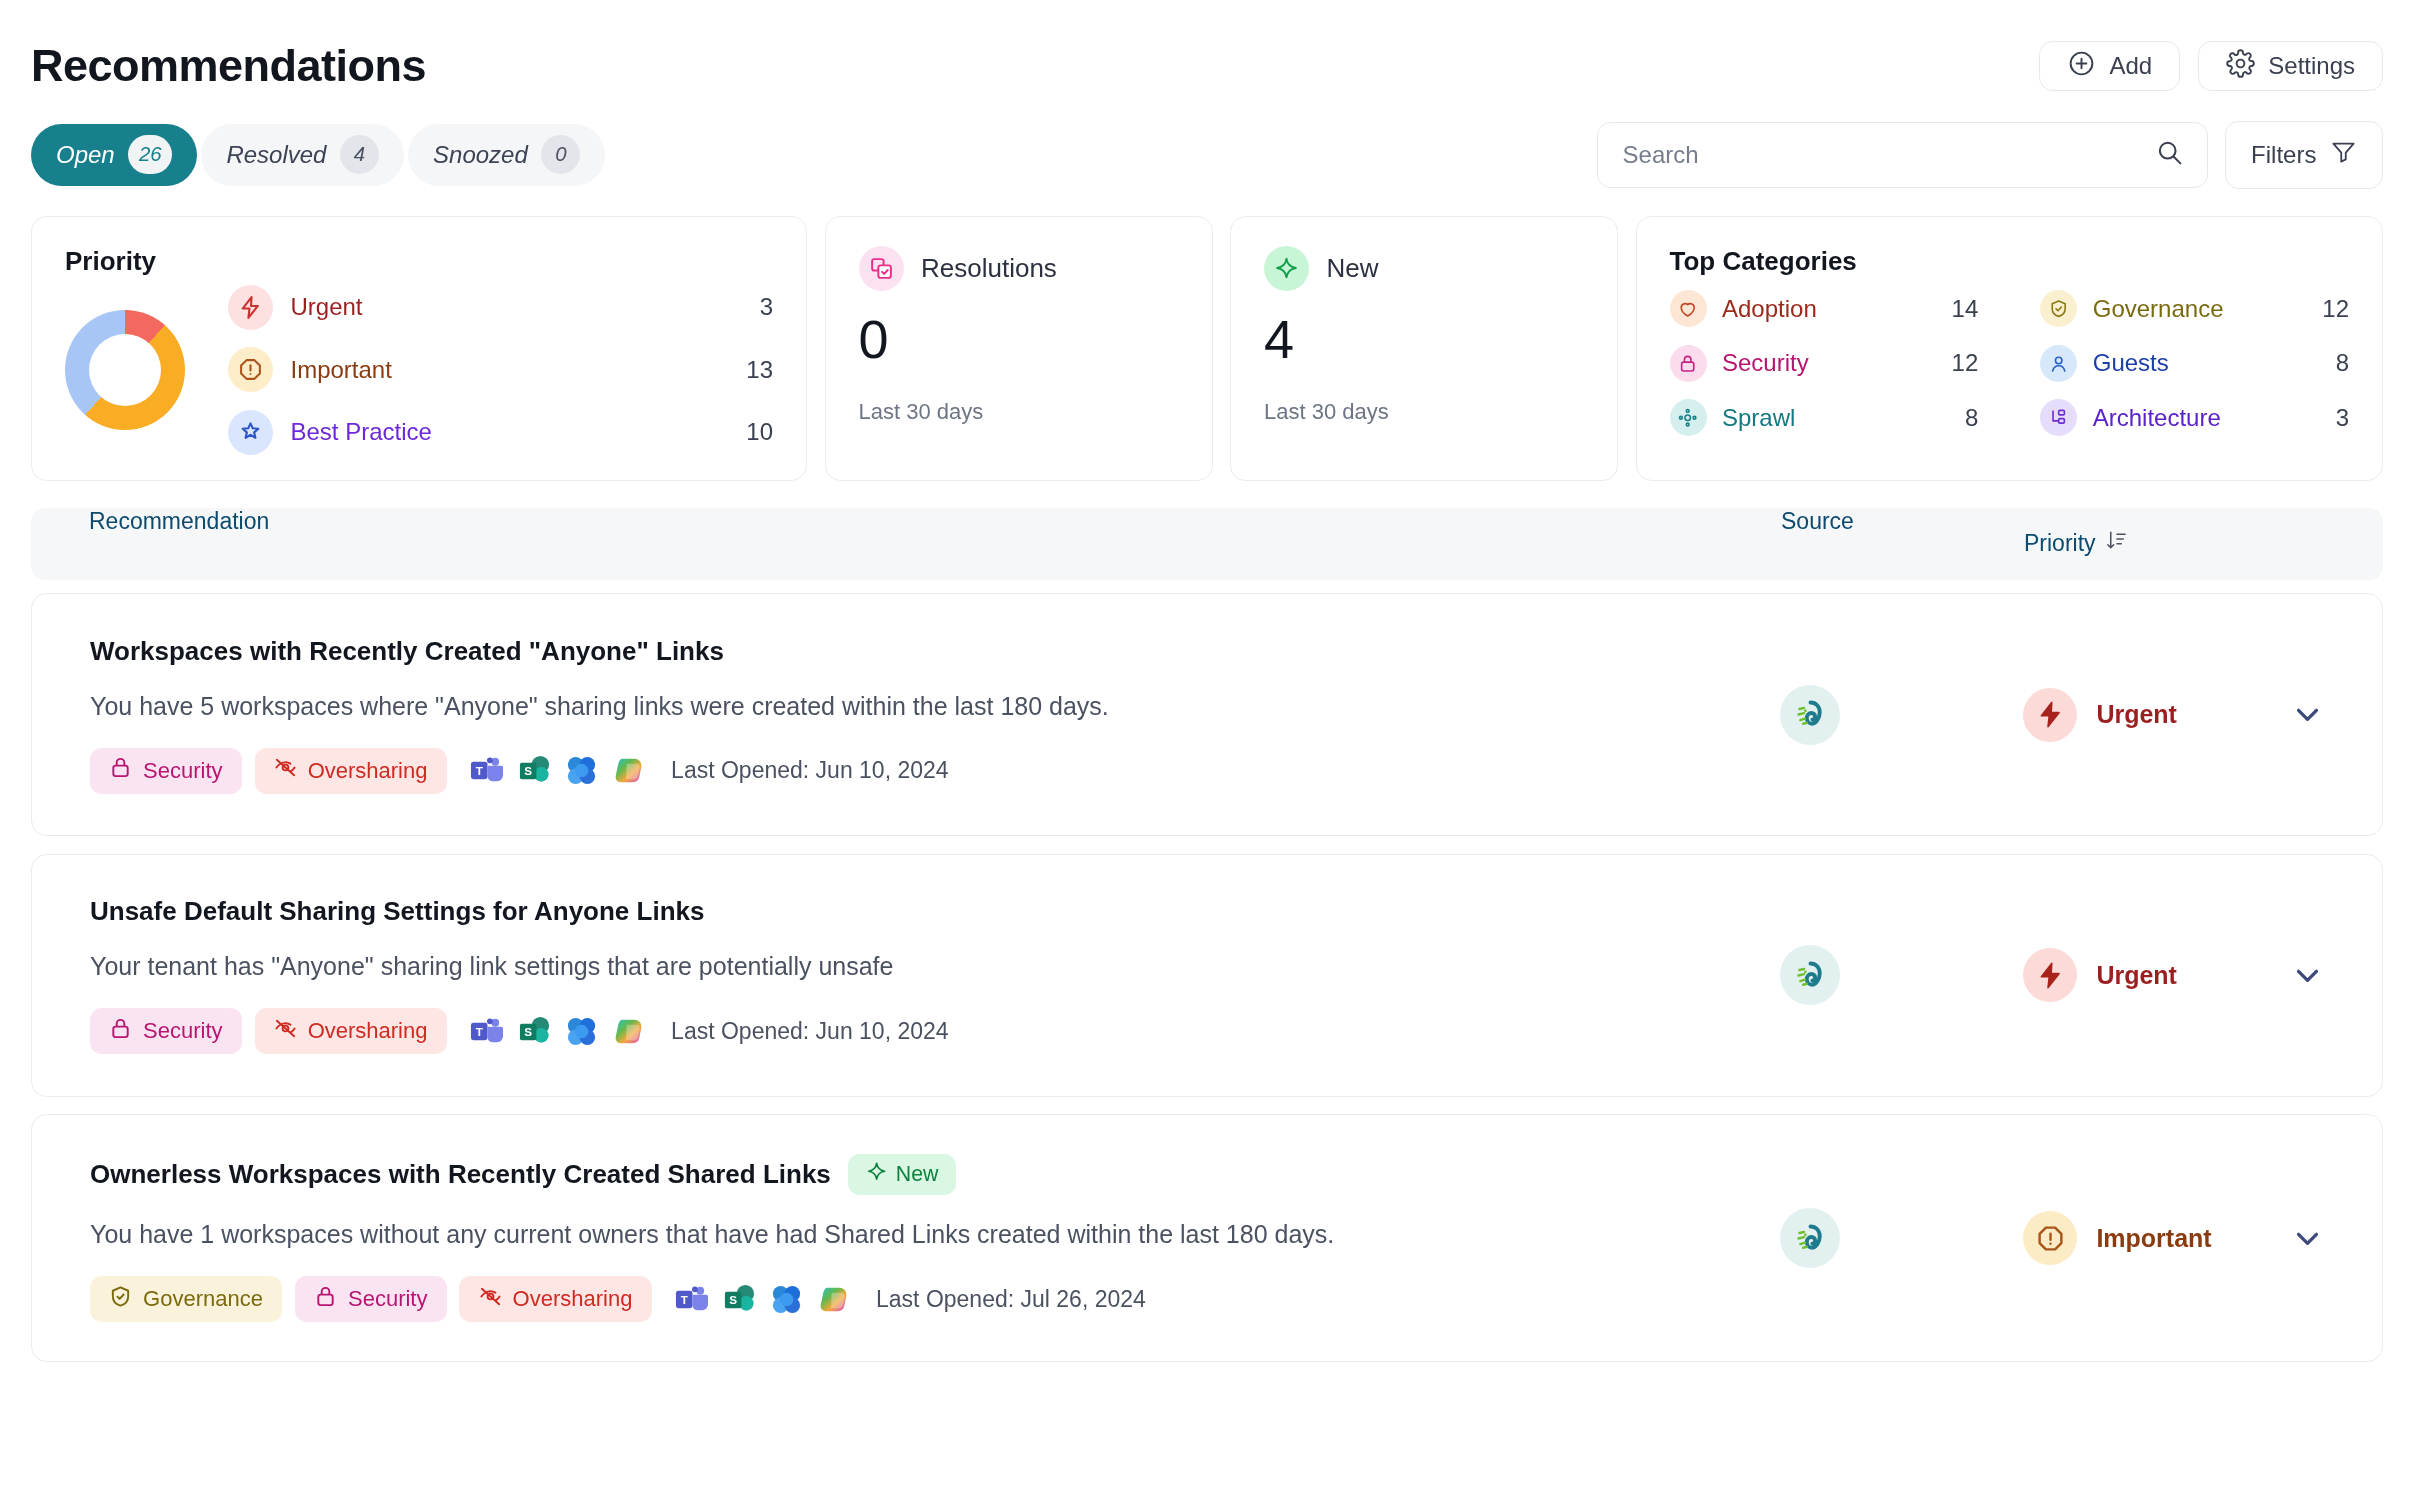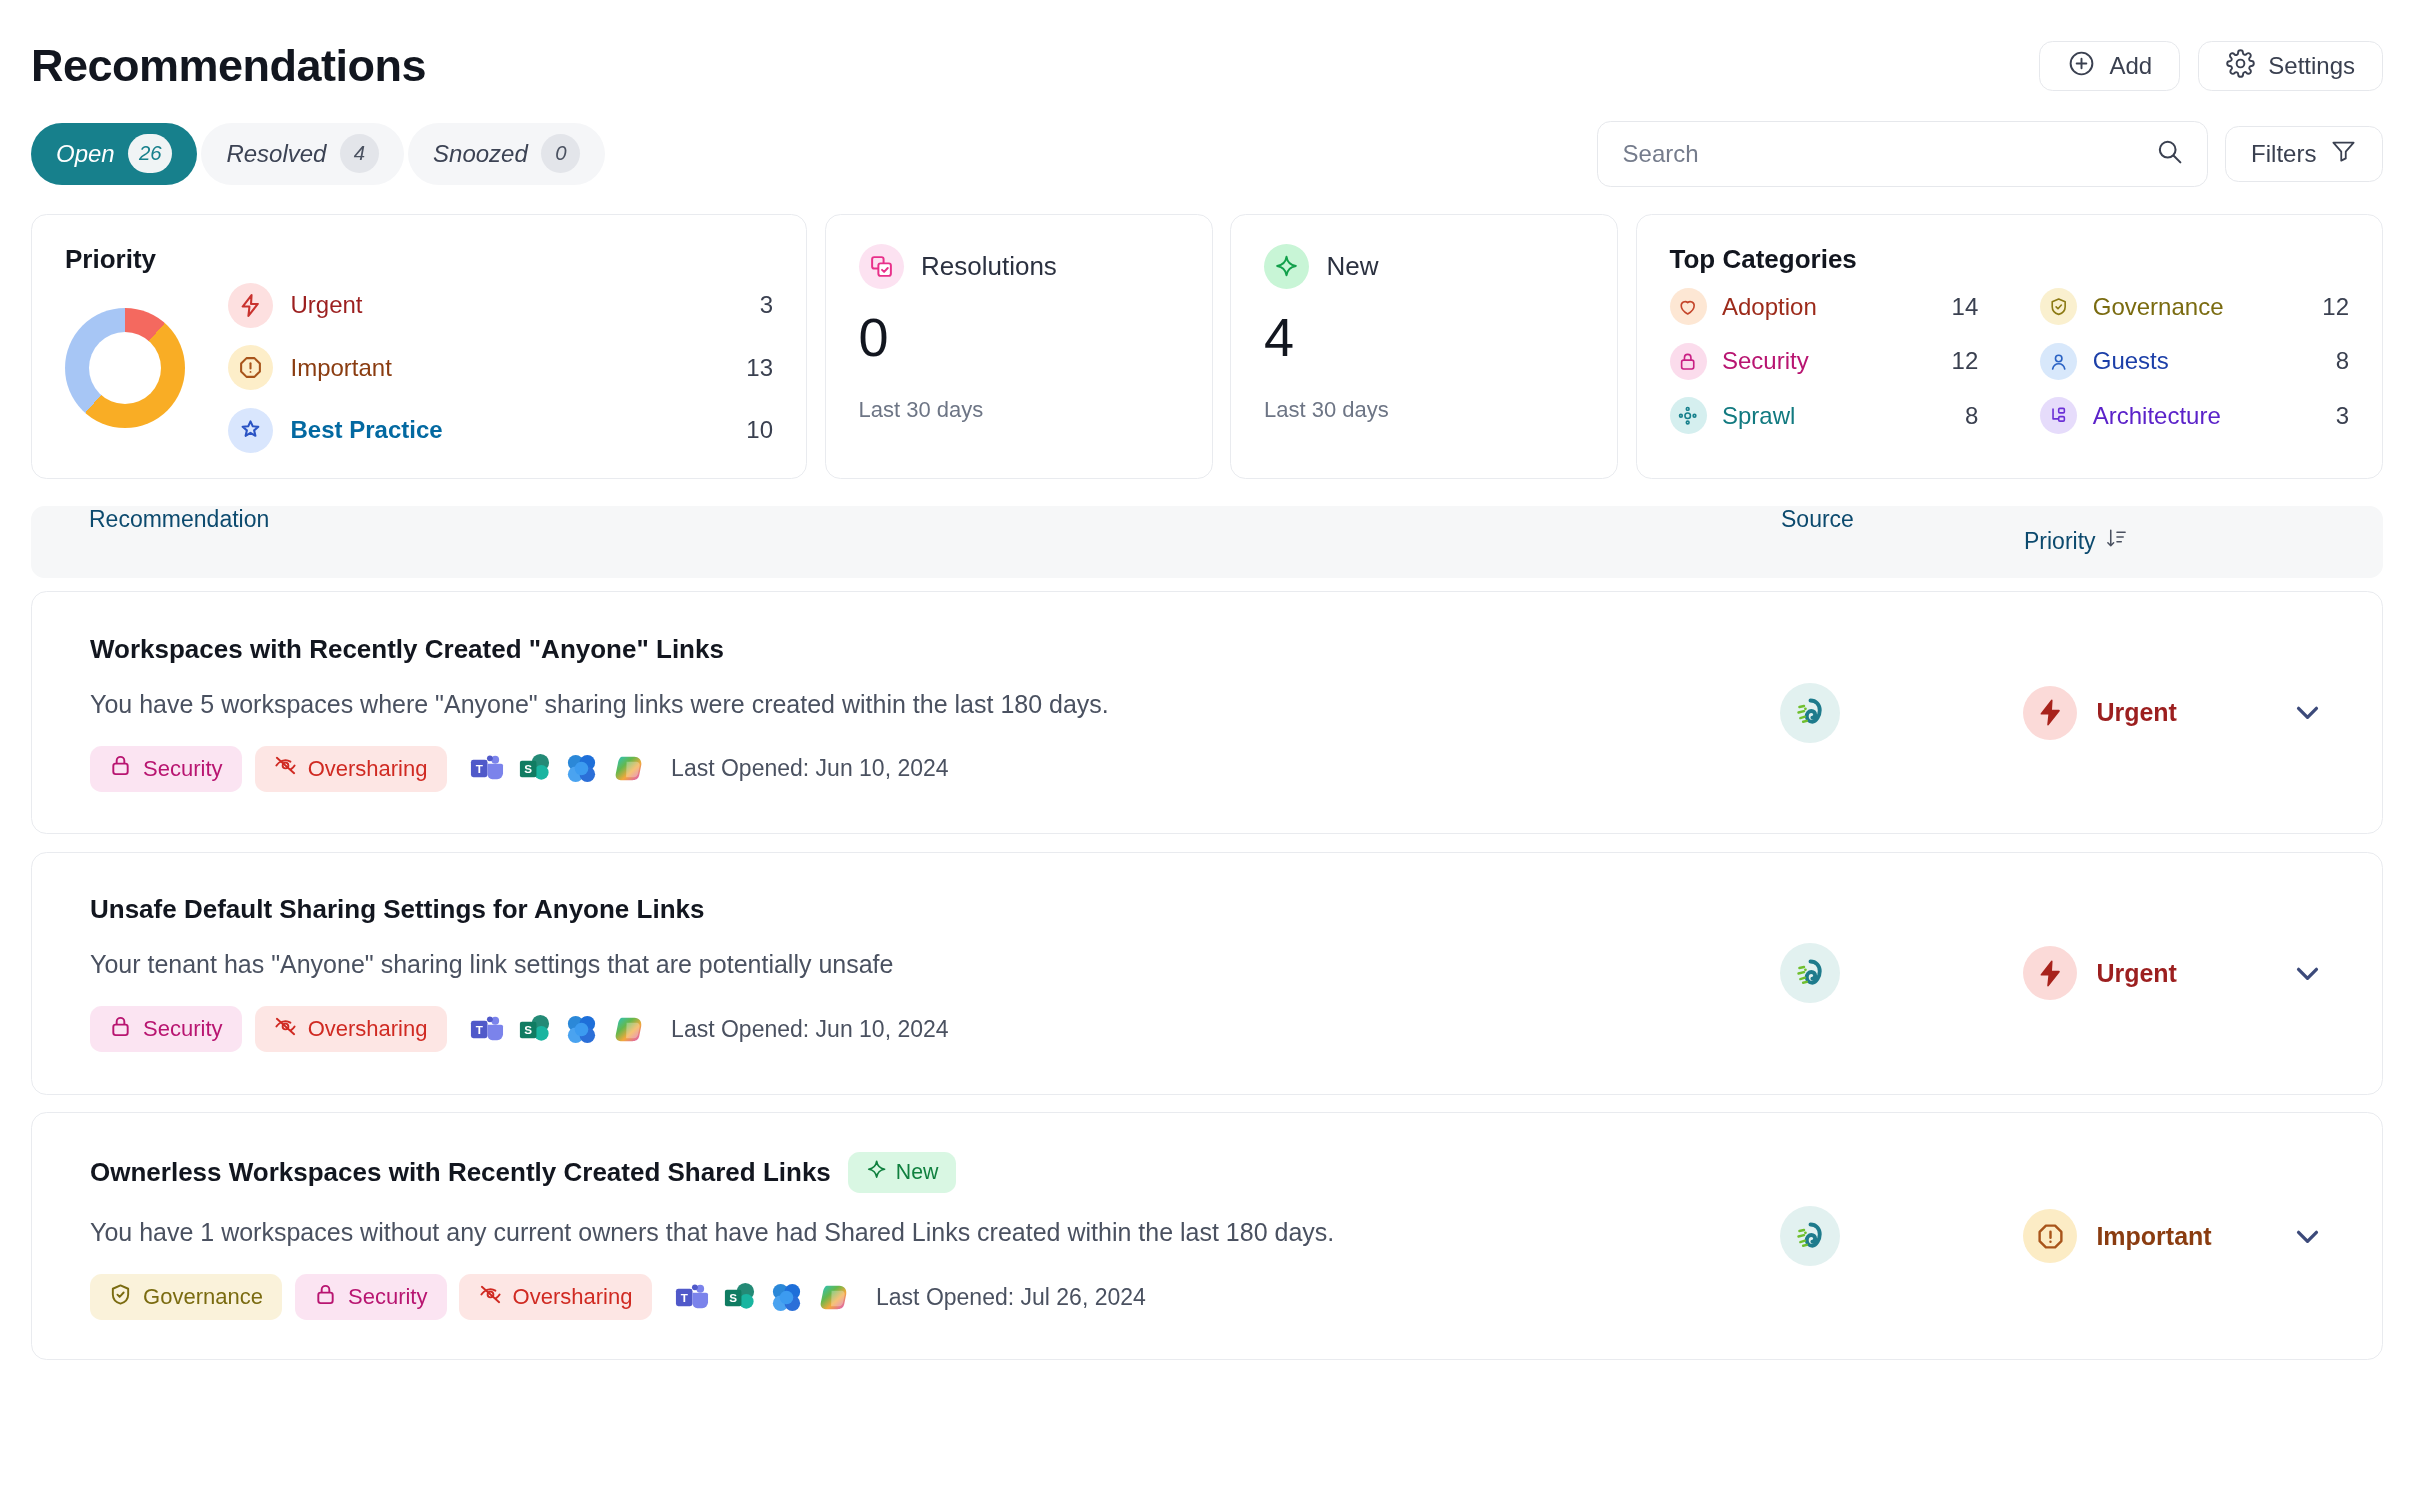--- a/index.html
+++ b/index.html
@@ -46,21 +46,21 @@
   .search-box {
     width: 611px; height: 66px; border: 1px solid #e6e8ec; border-radius: 13.6px;
     background: #fff; display: flex; align-items: center; padding: 0 23px 0 25px;
   }
   .search-box input {
     flex: 1; border: 0; outline: none; font-size: 24px; color: #3a4050;
     font-family: Liberation Sans, sans-serif; background: transparent;
   }
   .search-box input::placeholder { color: #757c8c; }
   .filters-btn {
-    display: flex; align-items: center; gap: 13.6px; height: 56px; padding: 0 25px;
+    display: flex; align-items: center; gap: 13.6px; height: 68px; padding: 0 25px;
     border: 1px solid #e6e8ec; border-radius: 13.6px; background: #fff;
     font-size: 24px; color: #3a4050; cursor: pointer; justify-content: space-between;
   }
 
   
   .cards { display: flex; gap: 17.5px; margin-top: 27px; }
   .card { background: #fff; border: 1px solid #e9ebef; border-radius: 15.5px; }
   .card-title { font-size: 26px; font-weight: 700; color: #12161f; }
 
   .card-priority { width: 776px; padding: 29px 33px 25px; }
@@ -231,21 +231,21 @@
             <span class="lname" id="ln-important" style="color: rgb(138, 60, 16); font-weight: 400;">Important</span>
             <span class="lval">13</span>
           </div>
 
           <div class="legend-row">
             <span class="ico-circle" id="ic-best" style="background: rgb(217, 230, 253);">
               <svg width="25" height="25" viewBox="0 0 24 24" fill="none" stroke="#2a53c4" stroke-width="2" stroke-linejoin="round">
                   <path d="M12 3.2 14.2 8l5.3.4-4 3.5 1.2 5.2-4.7-2.8-4.7 2.8 1.2-5.2-4-3.5L9.8 8z"></path>
                 </svg>
             </span>
-            <span class="lname" id="ln-best" style="color: #0369a1; font-weight: 700;">Best Practice</span>
+            <span class="lname" id="ln-best" style="color: #6d28d9; font-weight: 400;">Best Practice</span>
             <span class="lval">10</span>
           </div>
 
         </div>
       </div>
     </div>
 
     <div class="card card-kpi">
       <div class="kpi-head">
         <span class="ico-circle" id="ic-res" style="background: rgb(252, 226, 241);">

